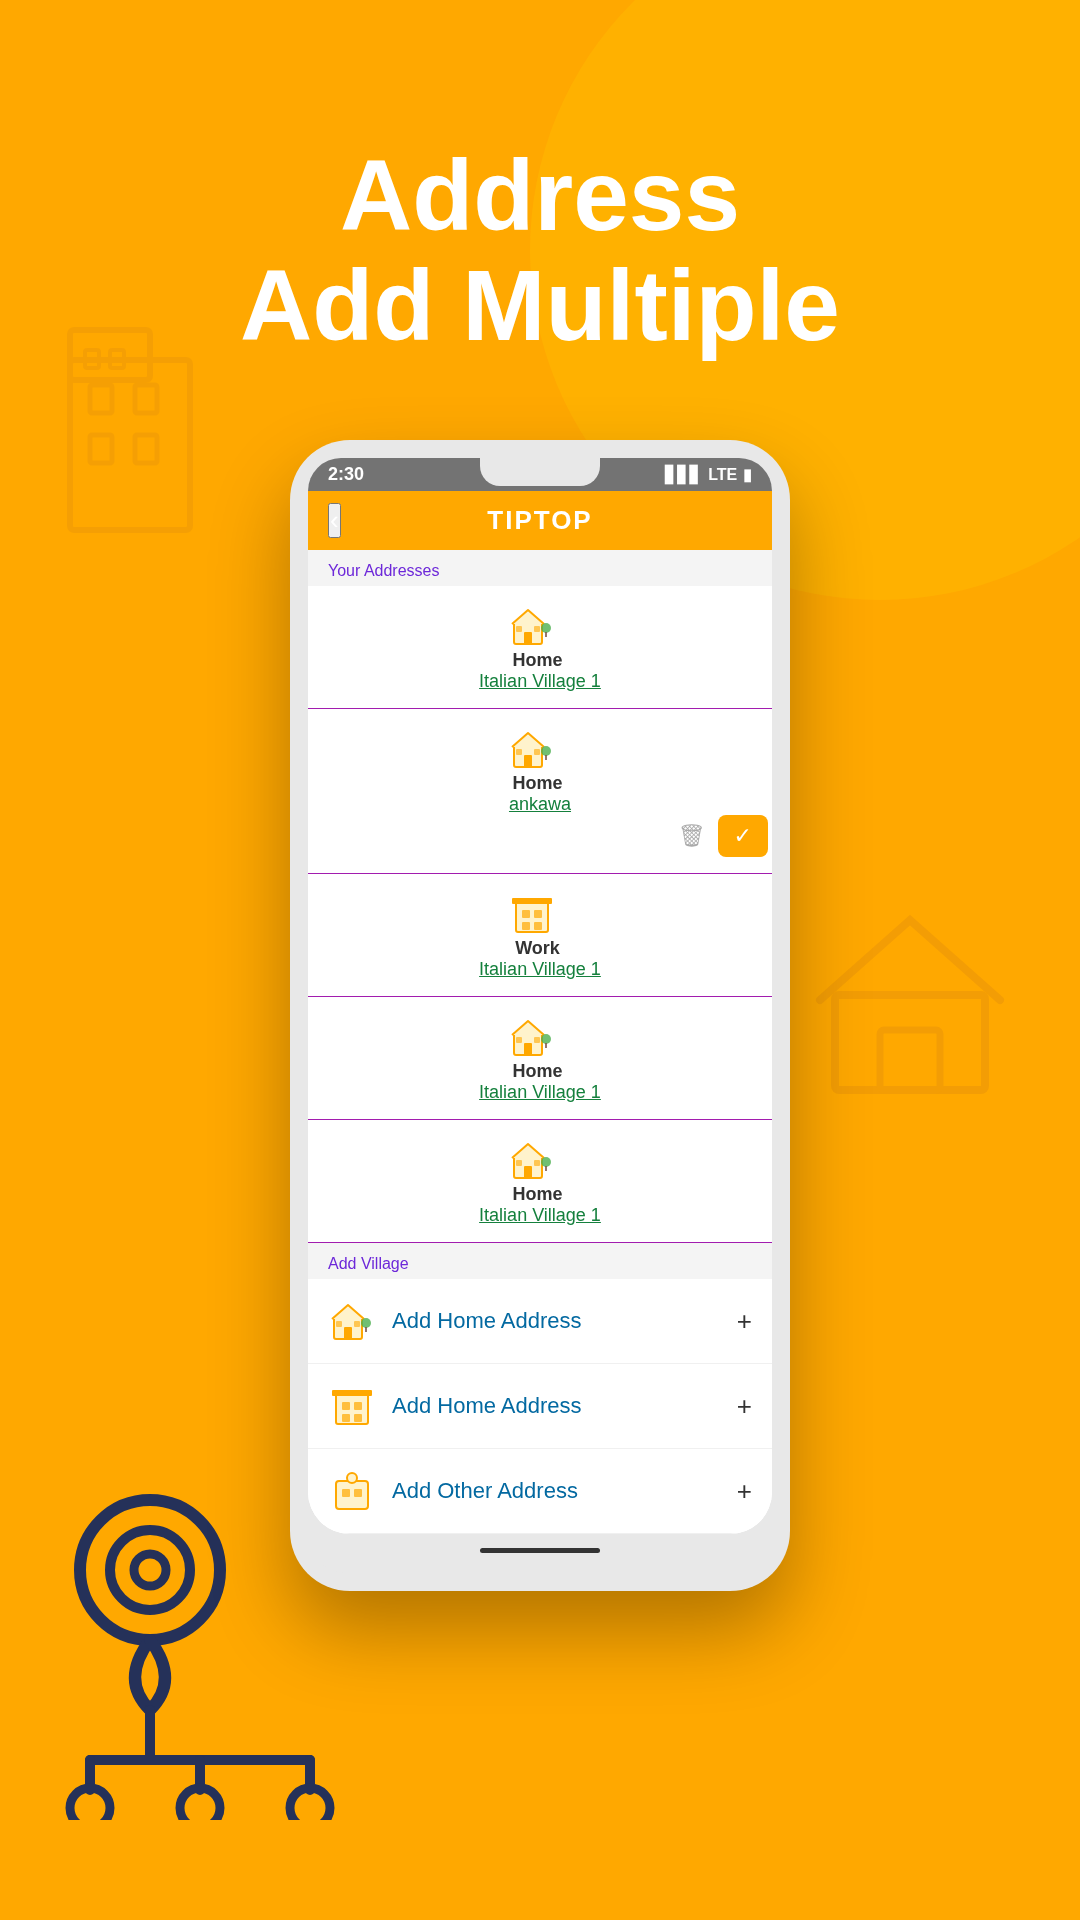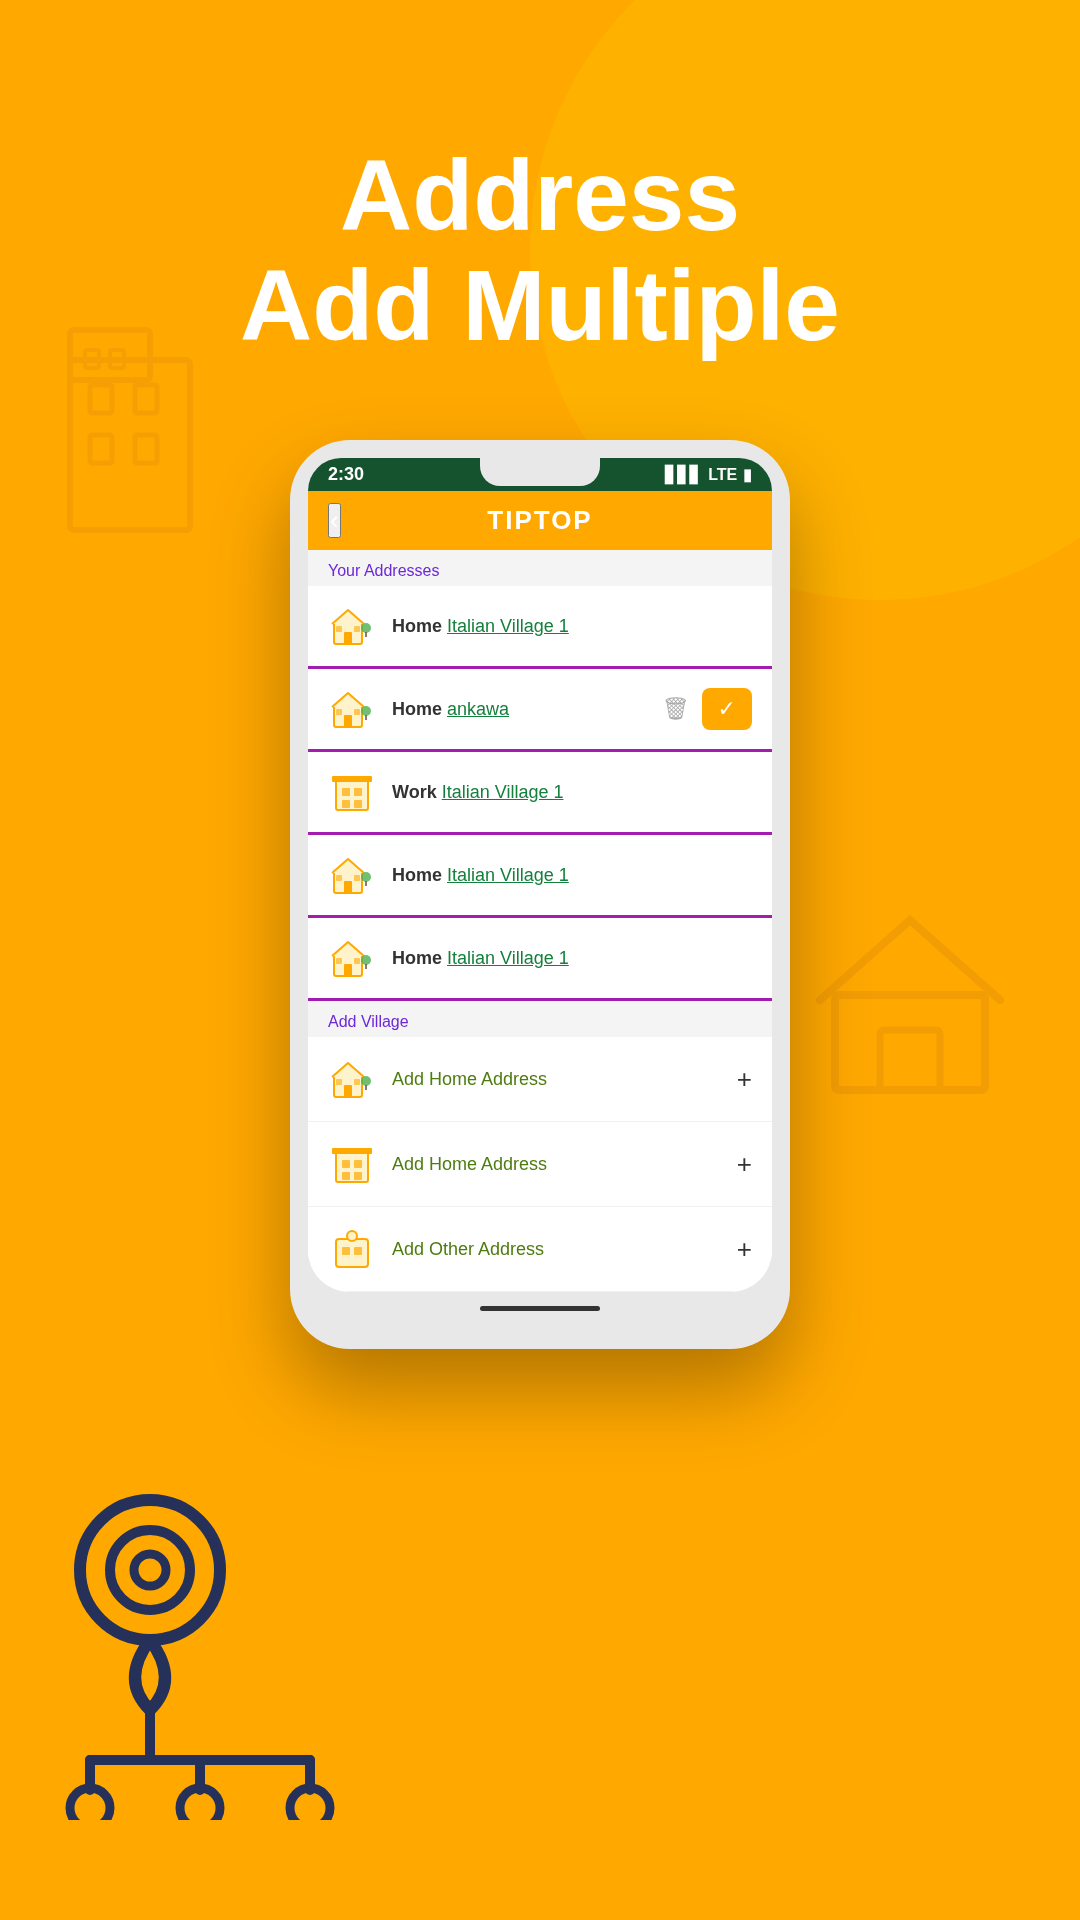--- a/index.html
+++ b/index.html
@@ -79,21 +79,21 @@
       padding: 18px;
       box-shadow: 0 40px 80px rgba(0,0,0,0.3);
       position: relative;
     }
 
     
     .phone-notch-bar {
       display: flex;
       justify-content: space-between;
       padding: 6px 20px 6px 20px;
-      background: #14532d;
+      background: #737373;
       border-radius: 42px 42px 0 0;
     }
 
     .phone-time {
       color: #fff;
       font-size: 18px;
       font-weight: 700;
     }
 
     .phone-notch {
@@ -157,25 +157,26 @@
 
     
     .address-list {
       background: #fff;
       margin: 0;
     }
 
     .address-item {
       display: flex;
       align-items: center;
-      padding: 16px 20px;
-      border-bottom: 3px solid #a21caf;
+      padding: 16px 4px;
+      border-bottom: 1px solid #a21caf;
       background: #fff;
       position: relative;
       overflow: hidden;
+      flex-direction: column;
     }
 
     .address-item.active-swipe {
       background: #fff;
     }
 
     .address-icon {
       width: 48px;
       height: 48px;
       margin-right: 16px;
@@ -227,22 +228,22 @@
     .add-item {
       display: flex;
       align-items: center;
       padding: 18px 20px;
       border-bottom: 1px solid #F0F0F0;
       background: #fff;
     }
 
     .add-label {
       flex: 1;
-      font-size: 18px;
-      color: #4d7c0f;
+      font-size: 22px;
+      color: #0369a1;
     }
 
     .add-plus {
       color: #333;
       font-size: 26px;
       font-weight: 300;
     }
 
     
     .home-indicator {

